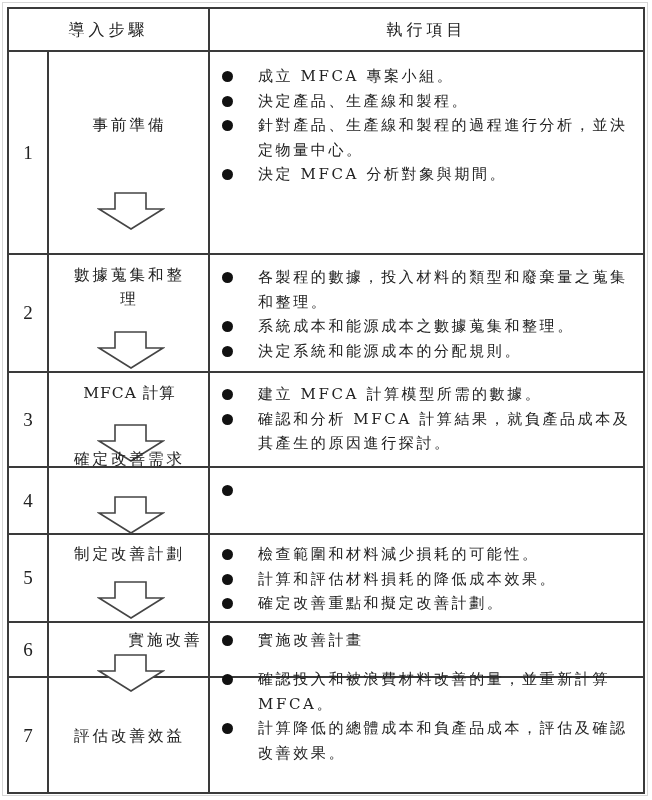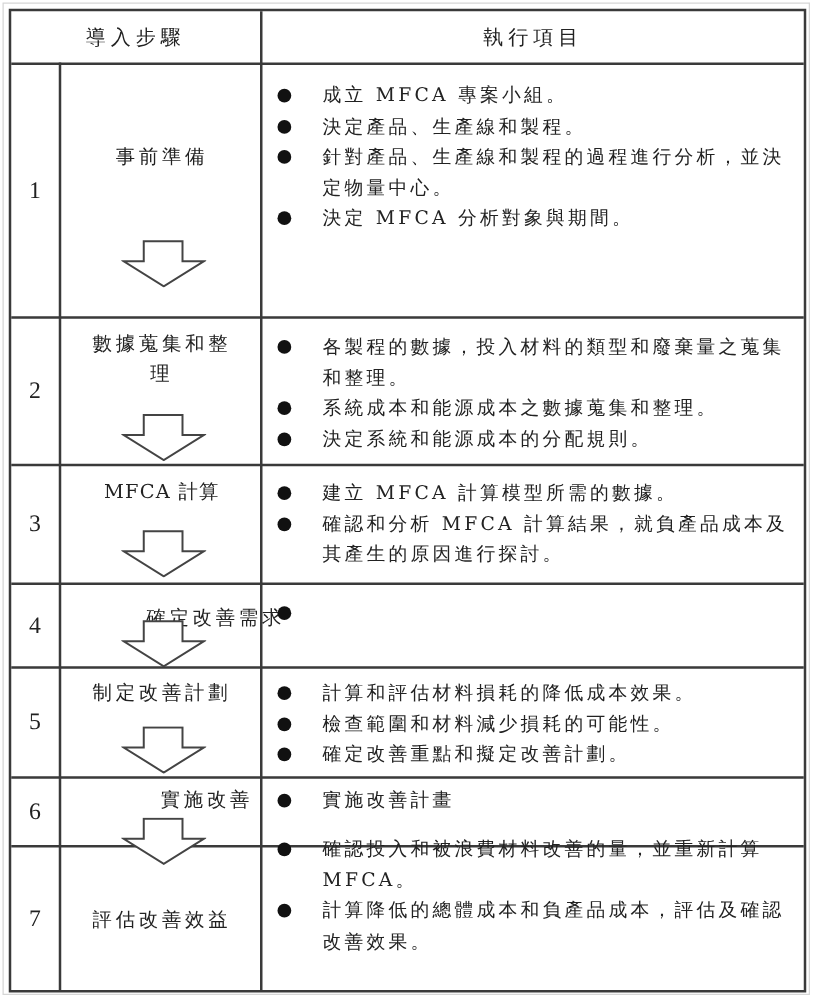--- a/index.html
+++ b/index.html
@@ -78,38 +78,38 @@
       <polygon points="18,1 49,1 49,17 66,17 34,37 2,17 18,17" fill="#fff" stroke="#444" stroke-width="1.6"></polygon>
     </svg>
     <div class="items" style="top:373px;">
       <div class="item"><span class="bullet"></span><span>建立 MFCA 計算模型所需的數據。</span></div>
       <div class="item"><span class="bullet"></span><span>確認和分析 MFCA 計算結果，就負產品成本及其產生的原因進行探討。</span></div>
     </div>
   </div>
 
   <div>
     <div class="num" style="top:459px;height:65px;">4</div>
-    <div class="step" style="top:473px;margin-left:43px;">確定改善需求</div>
+    <div class="step" style="top:438px;">確定改善需求</div>
     <svg class="arrow" style="top:487px;" viewBox="0 0 68 38">
       <polygon points="18,1 49,1 49,17 66,17 34,37 2,17 18,17" fill="#fff" stroke="#444" stroke-width="1.6"></polygon>
     </svg>
     <div class="items" style="top:469px;">
       <div class="item"><span class="bullet"></span></div>
     </div>
   </div>
 
   <div>
     <div class="num" style="top:526px;height:86px;">5</div>
     <div class="step" style="top:533px;">制定改善計劃</div>
     <svg class="arrow" style="top:572px;" viewBox="0 0 68 38">
       <polygon points="18,1 49,1 49,17 66,17 34,37 2,17 18,17" fill="#fff" stroke="#444" stroke-width="1.6"></polygon>
     </svg>
     <div class="items" style="top:533px;">
+      <div class="item"><span class="bullet"></span><span>檢查範圍和材料減少損耗的可能性。</span></div>
       <div class="item"><span class="bullet"></span><span>計算和評估材料損耗的降低成本效果。</span></div>
-      <div class="item"><span class="bullet"></span><span>檢查範圍和材料減少損耗的可能性。</span></div>
       <div class="item"><span class="bullet"></span><span>確定改善重點和擬定改善計劃。</span></div>
     </div>
   </div>
 
   <div>
     <div class="num" style="top:614px;height:53px;">6</div>
     <div class="step" style="top:619px;padding-left:36px;">實施改善</div>
     <svg class="arrow" style="top:645px;z-index:2;" viewBox="0 0 68 38">
       <polygon points="18,1 49,1 49,17 66,17 34,37 2,17 18,17" fill="#fff" stroke="#444" stroke-width="1.6"></polygon>
     </svg>

